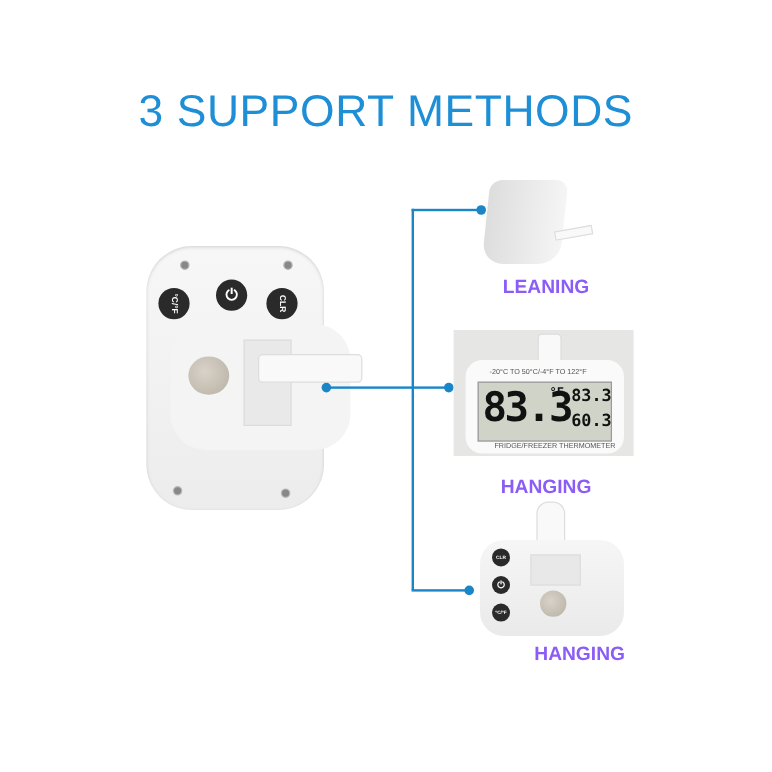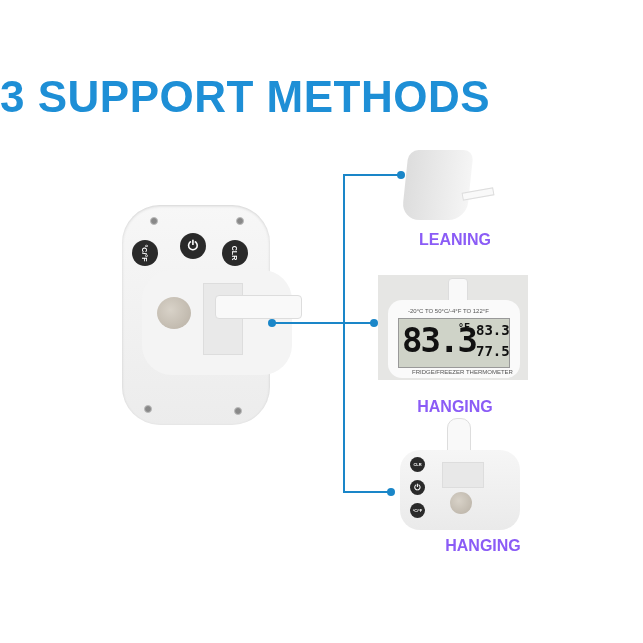--- a/index.html
+++ b/index.html
@@ -1,17 +1,17 @@
 <!DOCTYPE html>
 <html><head>
   <meta charset="utf-8">
   <style>
     html,body{margin:0;padding:0;background:#fff;}
     body{width:643px;height:643px;position:relative;overflow:hidden;font-family:"Liberation Sans",sans-serif;}
-    .title{position:absolute;left:0;width:643px;top:72px;font-weight:bold;font-size:44px;color:#1e8fd6;letter-spacing:0.5px;}
+    .title{position:absolute;left:0;width:643px;top:72px;text-align:center;font-weight:normal;font-size:37px;color:#1e8fd6;letter-spacing:0.5px;}
     .label{position:absolute;font-weight:bold;font-size:16px;color:#8b5cf6;text-align:center;width:140px;}
     .line{position:absolute;background:#1a86c8;}
     .dot{position:absolute;width:8px;height:8px;border-radius:50%;background:#1a86c8;}
     
     .dev{position:absolute;left:122px;top:205px;width:148px;height:220px;background:linear-gradient(180deg,#f7f7f7,#ececec);border-radius:38px;box-shadow:0 1px 3px rgba(0,0,0,.15) inset;}
     .btn{position:absolute;width:26px;height:26px;border-radius:50%;background:#2a2a2a;color:#fff;font-size:7px;font-weight:bold;display:flex;align-items:center;justify-content:center;}
     .screw{position:absolute;width:6px;height:6px;border-radius:50%;background:#888;border:1px solid #bbb;}
     .plate{position:absolute;left:142px;top:270px;width:150px;height:105px;background:#f4f4f4;border-radius:30px;}
     .magnet{position:absolute;border-radius:50%;background:radial-gradient(circle at 40% 40%,#d8d2c8,#b8b0a4);}
     .hook{position:absolute;background:#f9f9f9;border:1px solid #ddd;}
@@ -60,21 +60,21 @@
 <div class="label" style="left:385px;top:231px">LEANING</div>
 
 <div class="lcdwrap"></div>
 <div class="hook" style="left:448px;top:278px;width:18px;height:24px;border-radius:4px"></div>
 <div class="lcdcase"></div>
 <div class="tiny" style="left:408px;top:308px">-20°C TO 50°C/-4°F TO 122°F</div>
 <div class="lcd"></div>
 <div class="big">83.3</div>
 <div class="small" style="left:458px;top:322px;font-size:10px">°F</div>
 <div class="small" style="left:476px;top:322px">83.3</div>
-<div class="small" style="left:476px;top:343px">77.5</div>
+<div class="small" style="left:476px;top:343px">60.3</div>
 <div class="tiny" style="left:412px;top:369px">FRIDGE/FREEZER THERMOMETER</div>
 <div class="label" style="left:385px;top:398px">HANGING</div>
 
 <div class="hook" style="left:447px;top:418px;width:22px;height:40px;border-radius:10px 10px 2px 2px"></div>
 <div class="hang"></div>
 <div class="btn" style="left:410px;top:457px;width:15px;height:15px;font-size:4px">CLR</div>
 <div class="btn" style="left:410px;top:480px;width:15px;height:15px;font-size:8px">⏻</div>
 <div class="btn" style="left:410px;top:503px;width:15px;height:15px;font-size:4px">°C/°F</div>
 <div class="hook" style="left:442px;top:462px;width:40px;height:24px;background:#e8e8e8"></div>
 <div class="magnet" style="left:450px;top:492px;width:22px;height:22px"></div>

